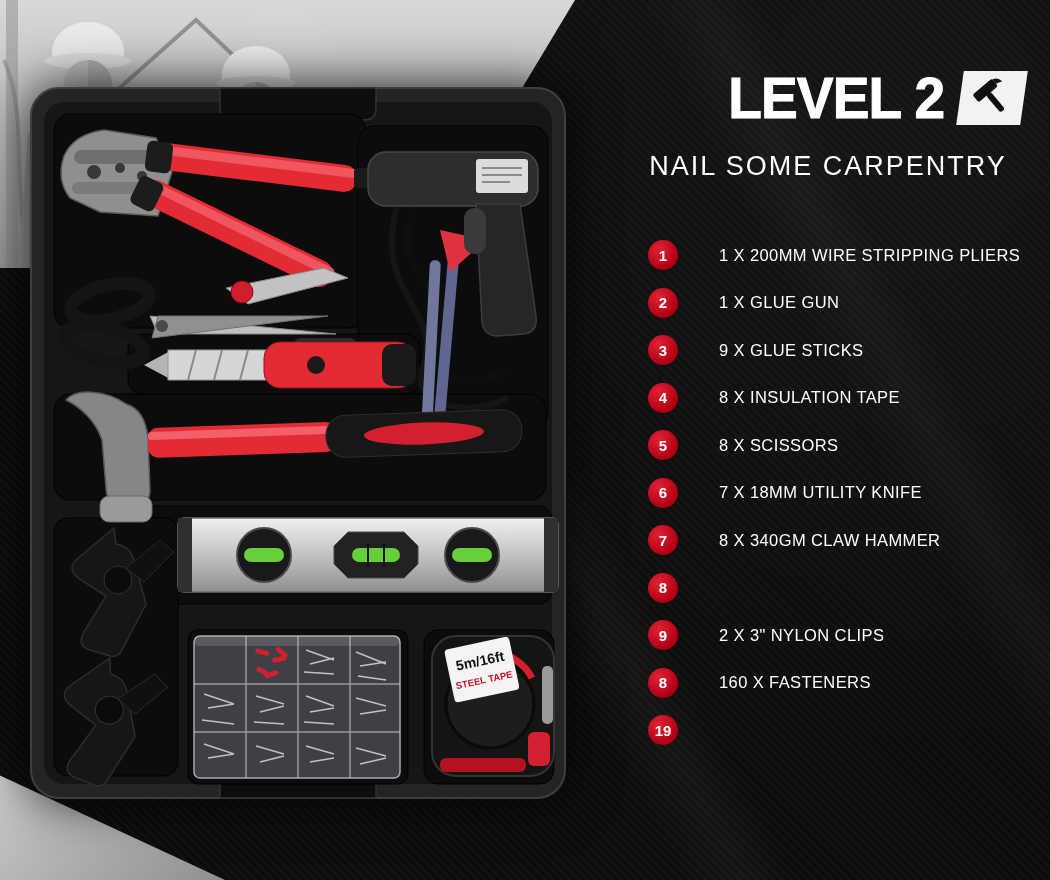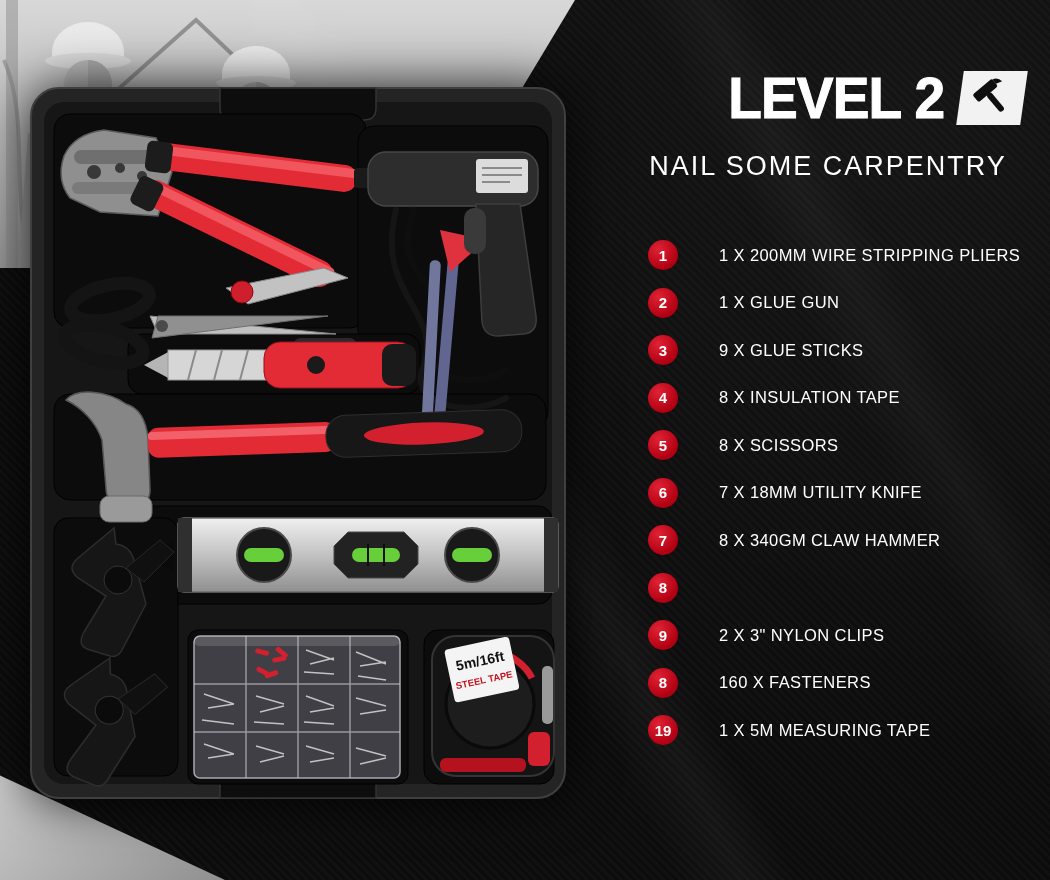--- a/index.html
+++ b/index.html
@@ -306,18 +306,17 @@
       <div class="row">
         <span class="badge">9</span>
         <span class="label">2 X 3" NYLON CLIPS</span>
       </div>
       <div class="row">
         <span class="badge">8</span>
         <span class="label">160 X FASTENERS</span>
       </div>
       <div class="row">
         <span class="badge">19</span>
-        <span class="label">1 X 5M MEASURING TAPE</span>
       </div>
     </div>
   </div>
 
 </div>
 
 </body></html>

